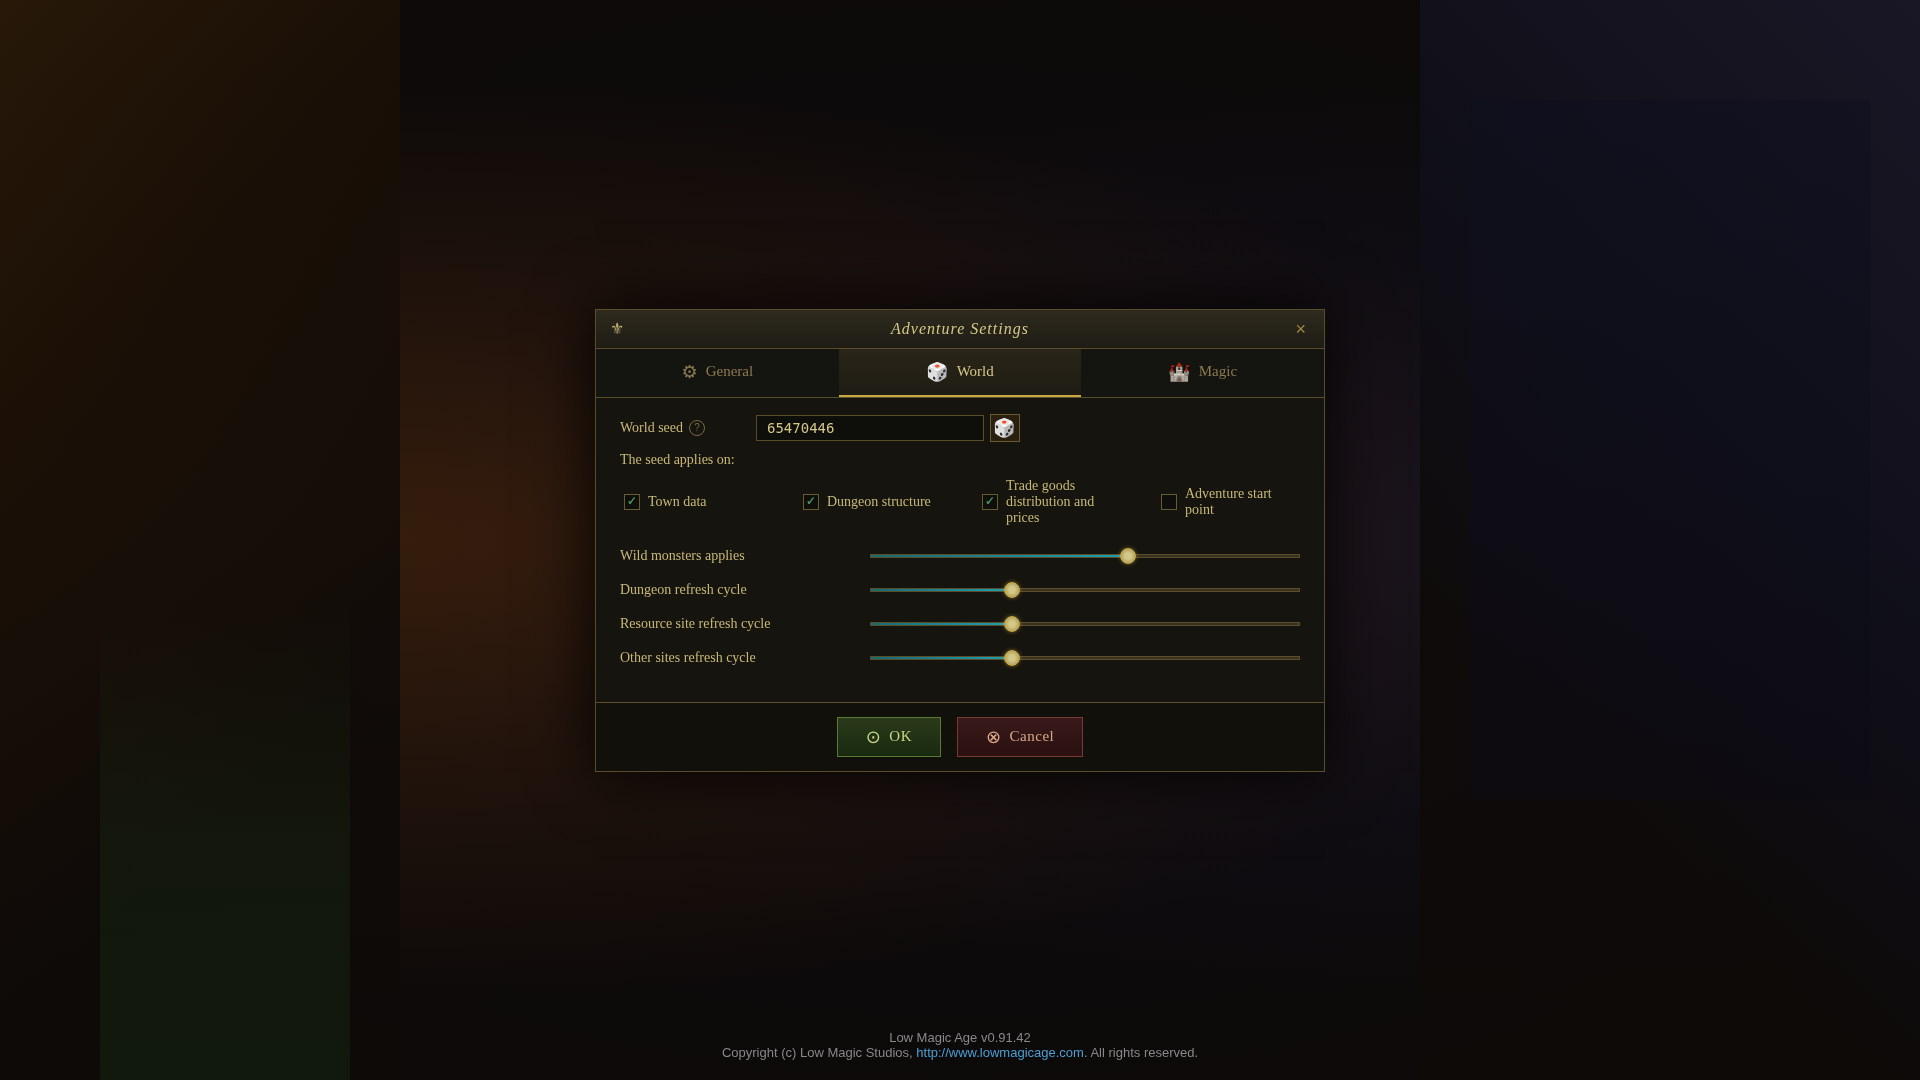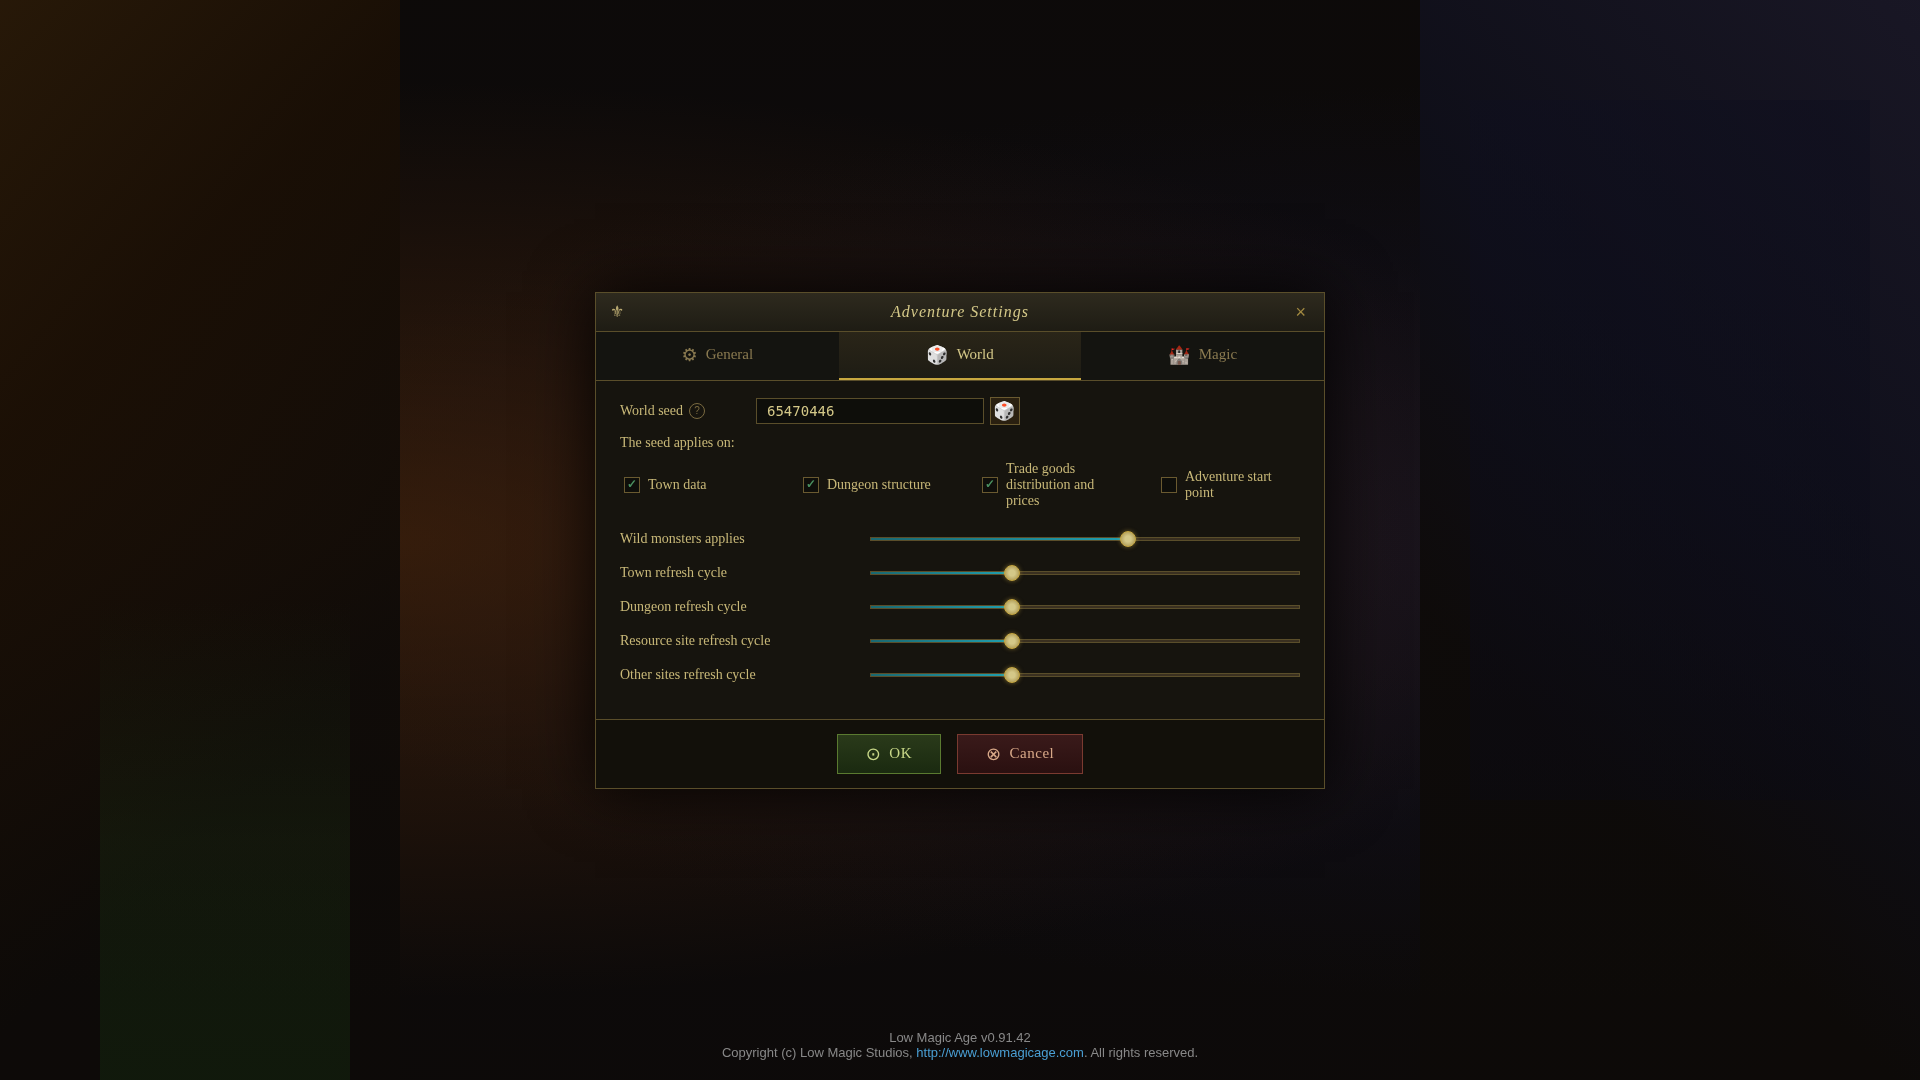--- a/index.html
+++ b/index.html
@@ -450,29 +450,20 @@
     </div>
 
 
     <div id="sliders-container">
         <div class="slider-row">
           <span class="slider-label">Wild monsters applies</span>
           <div class="slider-track-wrap">
             <div class="slider-track-bg">
               <div class="slider-track-fill" style="width: 60%;"></div>
               <div class="slider-thumb" style="left: 60%;"></div>
-            </div>
-          </div>
-        </div>
-        <div class="slider-row">
-          <span class="slider-label">Town refresh cycle</span>
-          <div class="slider-track-wrap">
-            <div class="slider-track-bg">
-              <div class="slider-track-fill" style="width: 33%;"></div>
-              <div class="slider-thumb" style="left: 33%;"></div>
             </div>
           </div>
         </div>
         <div class="slider-row">
           <span class="slider-label">Dungeon refresh cycle</span>
           <div class="slider-track-wrap">
             <div class="slider-track-bg">
               <div class="slider-track-fill" style="width: 33%;"></div>
               <div class="slider-thumb" style="left: 33%;"></div>
             </div>

